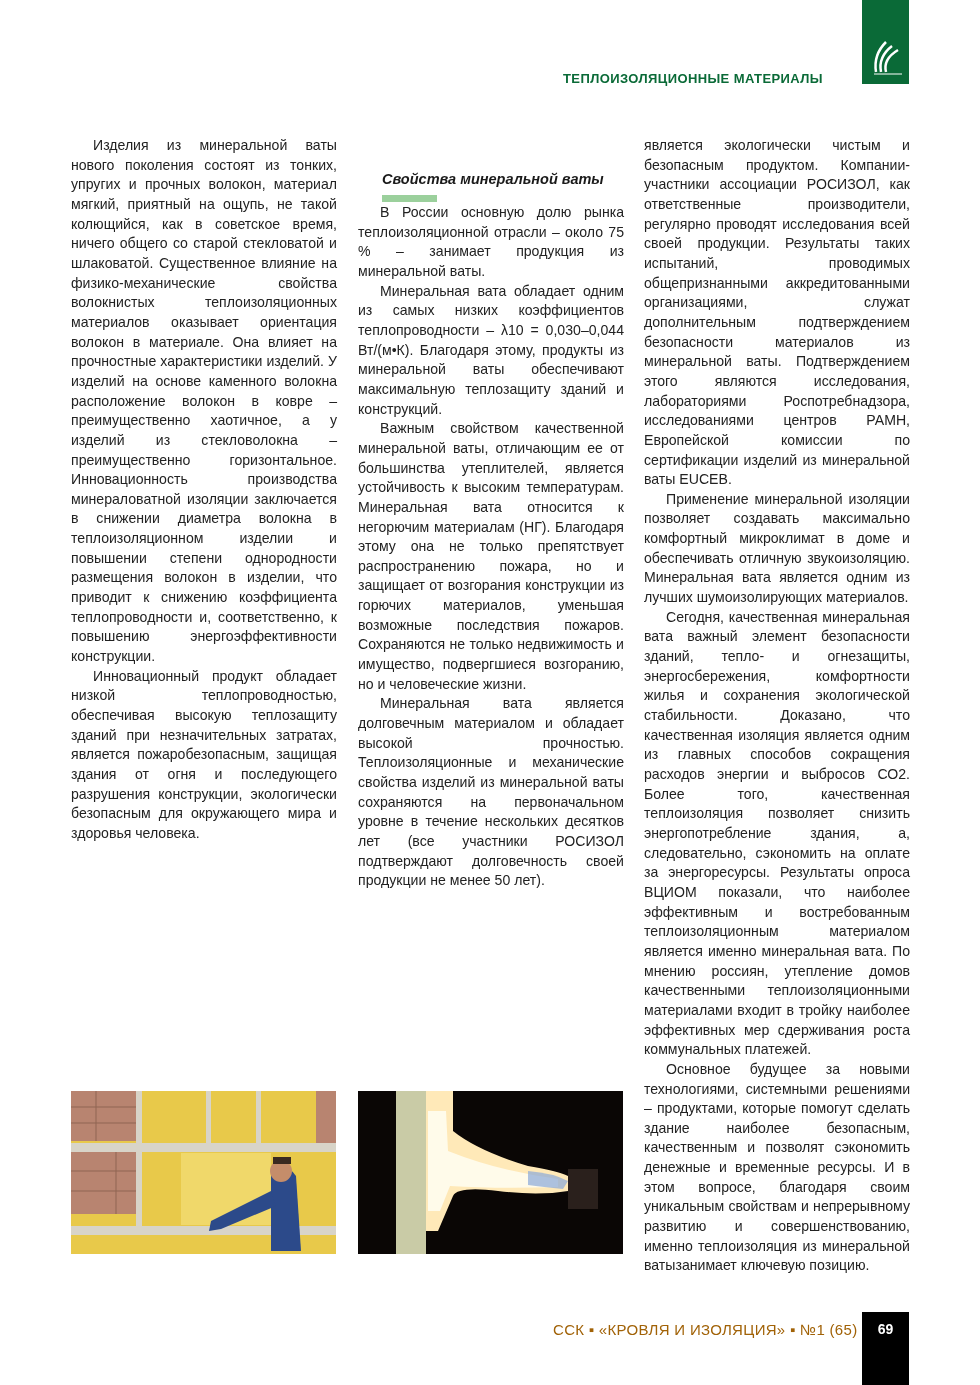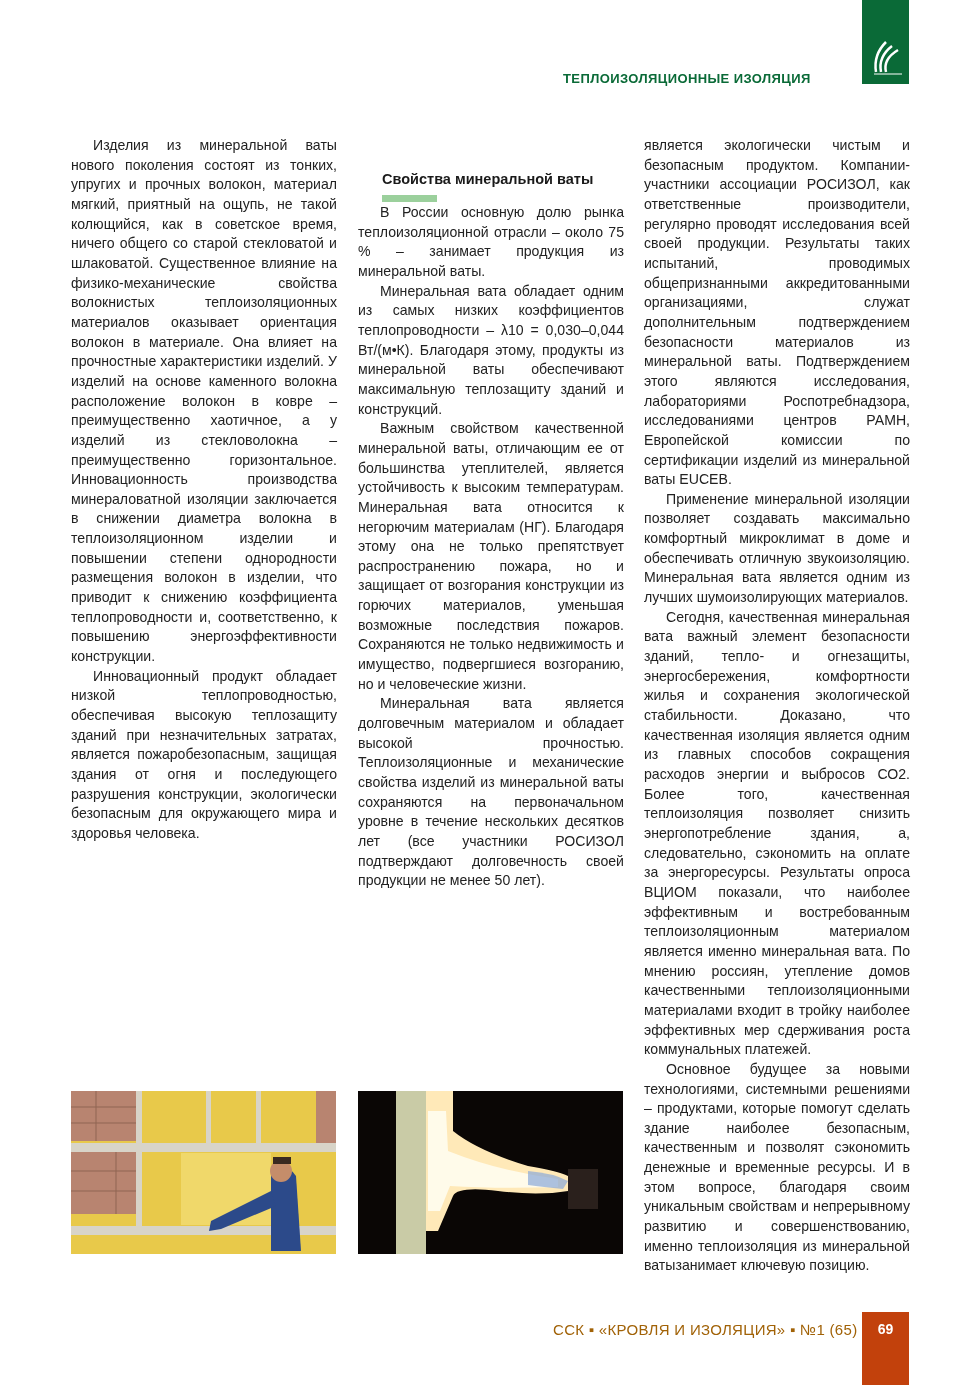--- a/index.html
+++ b/index.html
@@ -15,44 +15,44 @@
          text-align: justify; hyphens: manual; }
   .col1 { left: 71px; }
   .col2 { left: 358px; }
   .col3 { left: 644px; }
   .col p { margin: 0; text-indent: 22px; }
   .col p.noindent { text-indent: 0; }
 
   .subhead { position: relative; margin: 34px 0 15px 0; font-weight: bold; font-size: 14.5px;
              line-height: 18px; color: #1a1a1a; padding-left: 24px; }
   .subhead .bar { position: absolute; left: 24px; top: 25px; width: 55px; height: 7px; background: #9bd09c; z-index: 0; }
-  .subhead span.txt { position: relative; z-index: 1; }
+  .subhead span.txt { position: relative; z-index: 1; font-style: italic; }
 
   .photo { position: absolute; top: 1091px; height: 163px; overflow: hidden; }
   .photo1 { left: 71px; width: 265px; }
   .photo2 { left: 358px; width: 265px; }
 
   .footer-text { position: absolute; left: 553px; top: 1321px; font-size: 15px; color: #a16207;
                  letter-spacing: 0.3px; white-space: nowrap; }
-  .footer-tab { position: absolute; left: 862px; top: 1312px; width: 47px; height: 73px; background: #c2410c; }
+  .footer-tab { position: absolute; left: 862px; top: 1312px; width: 47px; height: 73px; background: #000000; }
   .page-num { position: absolute; left: 0; right: 0; top: 9px; text-align: center; color: #fff;
               font-weight: bold; font-size: 14px; }
 </style>
 </head>
 <body>
 
 <div class="top-tab">
   <svg width="36" height="40" viewBox="0 0 36 40">
     <path d="M8 34 C6 22 10 12 18 4" stroke="#fff" stroke-width="2.5" fill="none"></path>
     <path d="M13 34 C11 24 15 15 24 8" stroke="#fff" stroke-width="2.5" fill="none"></path>
     <path d="M18 34 C16 26 20 18 30 12" stroke="#fff" stroke-width="2.5" fill="none"></path>
     <path d="M6 36 L34 36" stroke="#fff" stroke-width="1" fill="none"></path>
   </svg>
 </div>
-<div class="section-title">ТЕПЛОИЗОЛЯЦИОННЫЕ ИЗОЛЯЦИЯ</div>
+<div class="section-title">ТЕПЛОИЗОЛЯЦИОННЫЕ МАТЕРИАЛЫ</div>
 
 <div class="col col1" id="col1">
     <p>Изделия из минеральной ваты нового поколения состоят из тонких, упругих и прочных волокон, материал мягкий, приятный на ощупь, не такой колющийся, как в советское время, ничего общего со старой стекловатой и шлаковатой. Существенное влияние на физико-механические свойства волокнистых теплоизоляционных материалов оказывает ориентация волокон в материале. Она влияет на прочностные характеристики изделий. У изделий на основе каменного волокна расположение волокон в ковре – преимущественно хаотичное, а у изделий из стекловолокна – преимущественно горизонтальное. Инновационность производства минераловатной изоляции заключается в снижении диаметра волокна в теплоизоляционном изделии и повышении степени однородности размещения волокон в изделии, что приводит к снижению коэффициента теплопроводности и, соответственно, к повышению энергоэффективности конструкции.</p>
     <p>Инновационный продукт обладает низкой теплопроводностью, обеспечивая высокую теплозащиту зданий при незначительных затратах, является пожаробезопасным, защищая здания от огня и последующего разрушения конструкции, экологически безопасным для окружающего мира и здоровья человека.</p>
   </div>
 
 <div class="col col2">
   <div class="subhead">
     <div class="bar"></div>
     <span class="txt">Свойства минеральной ваты</span>

